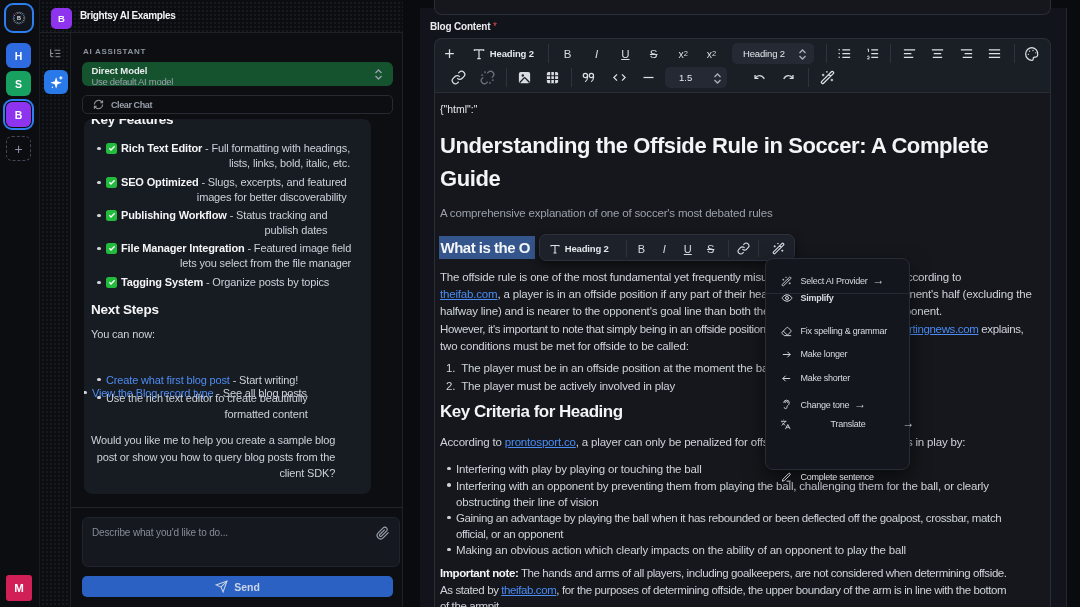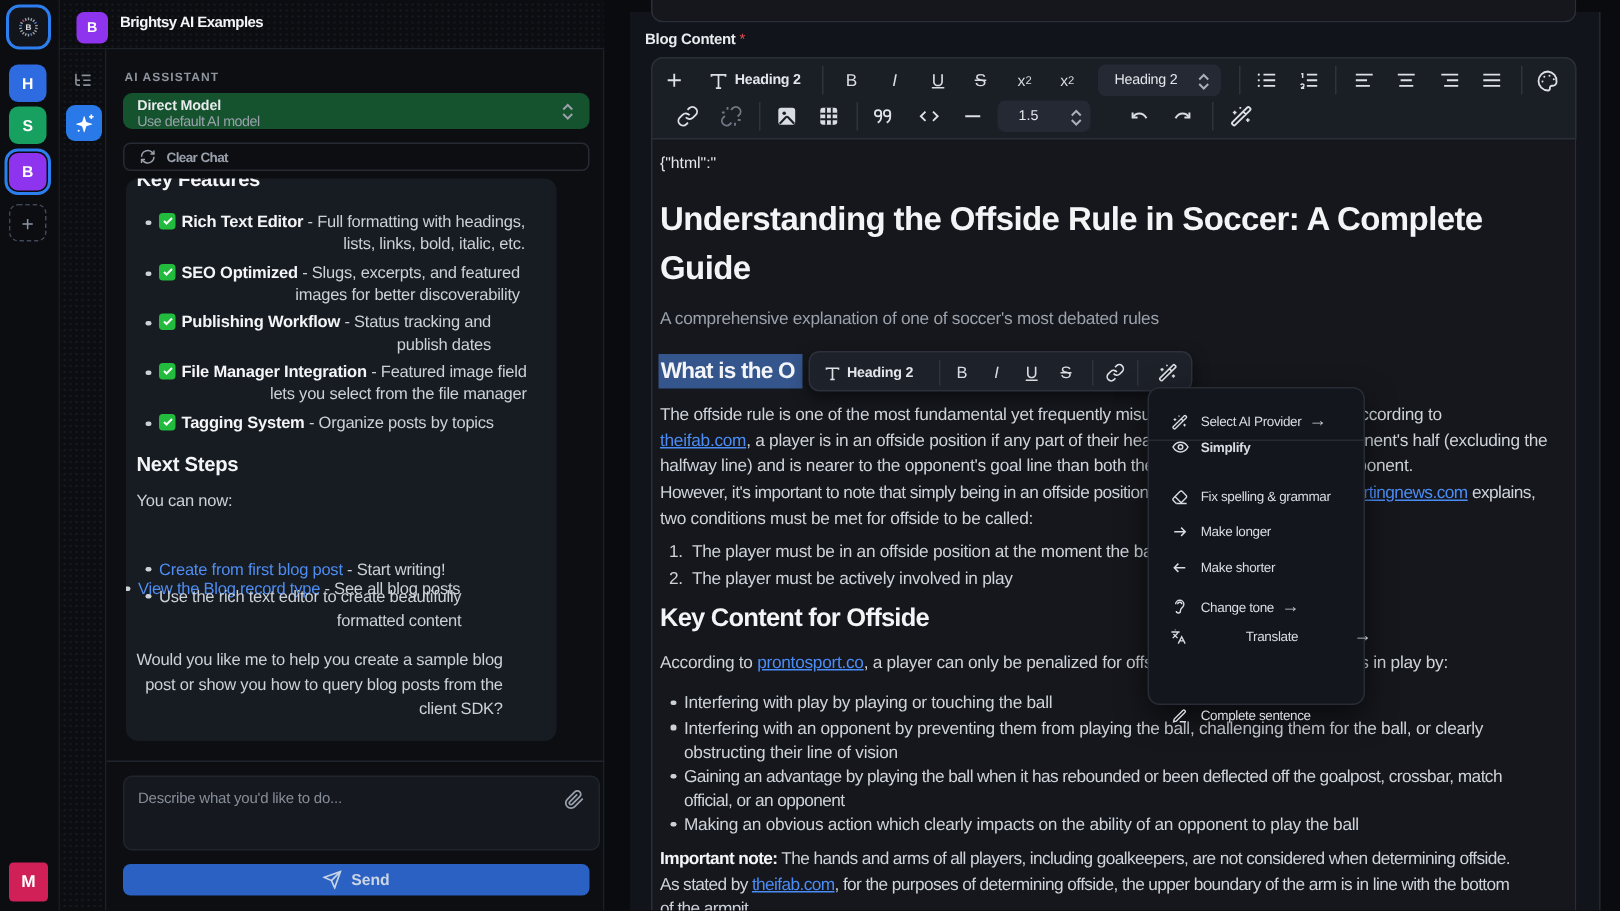--- a/index.html
+++ b/index.html
@@ -175,21 +175,21 @@
           </svg></span><b>Publishing Workflow</b> - Status tracking and<br>publish dates</div>
     <div class="abs" style="left:22px;top:122px;line-height:14.8px;"><span class="dot"></span><span class="chk"><svg width="8" height="8" viewBox="0 0 24 24" fill="none" stroke="#fff" stroke-width="4">
             <path d="M4 13l5 5L20 7"></path>
           </svg></span><b>File Manager Integration</b> - Featured image field<br>lets you select from the file manager</div>
     <div class="abs" style="left:22px;top:156px;line-height:14.8px;"><span class="dot"></span><span class="chk"><svg width="8" height="8" viewBox="0 0 24 24" fill="none" stroke="#fff" stroke-width="4">
             <path d="M4 13l5 5L20 7"></path>
           </svg></span><b>Tagging System</b> - Organize posts by topics</div>
     <div class="abs h" style="left:7px;top:183px;">Next Steps</div>
     <div class="abs" style="left:7px;top:209px;">You can now:</div>
     <div class="abs" style="left:8px;top:235px;line-height:16.2px;margin-top:31px;"><span class="dot"></span><a class="lnk">View the Blog record type</a> - See all blog posts</div>
-    <div class="abs" style="left:22px;top:253px;line-height:16.2px;"><span class="dot"></span><a class="lnk">Create from first blog post</a> - Start writing!</div>
+    <div class="abs" style="left:22px;top:253px;line-height:16.2px;"><span class="dot"></span><a class="lnk">Create what first blog post</a> - Start writing!</div>
     <div class="abs" style="left:22px;top:271px;line-height:16.2px;"><span class="dot"></span>Use the rich text editor to create beautifully<br>formatted content</div>
     <div class="abs" style="left:7px;top:313px;line-height:16.5px;">Would you like me to help you create a sample blog<br>post or show you how to query blog posts from the<br>client SDK?</div>
   </div>
 
   <div id="panelDivider"></div>
   <div id="inputBox">
     <div class="ph">Describe what you'd like to do...</div>
     <div id="clipIc" style="position:absolute;right:9px;top:8px;">
         <svg width="14" height="14" viewBox="0 0 24 24" fill="none" stroke="#9aa1ac" stroke-width="2">
           <path d="m21.44 11.05-9.19 9.19a6 6 0 0 1-8.49-8.49l8.57-8.57A4 4 0 1 1 18 8.84l-8.59 8.57a2 2 0 0 1-2.83-2.83l8.49-8.48"></path>
@@ -368,21 +368,21 @@
 
     <div class="cl" style="top:261.6px;line-height:17.4px;">The offside rule is one of the most fundamental yet frequently misunderstood rules in football. According to</div>
     <div class="cl" style="top:279px;line-height:17.4px;"><a class="lnk">theifab.com</a>, a player is in an offside position if any part of their head, body, or feet is in the opponent's half (excluding the</div>
     <div class="cl" style="top:296.4px;line-height:17.4px;">halfway line) and is nearer to the opponent's goal line than both the ball and the second-last opponent.</div>
     <div class="cl" style="top:313.9px;line-height:17.4px;letter-spacing:-0.36px;">However, it's important to note that simply being in an offside position is not an offence itself. As <a class="lnk">sportingnews.com</a> explains,</div>
     <div class="cl" style="top:331.3px;line-height:17.4px;">two conditions must be met for offside to be called:</div>
 
     <div class="cl" style="top:353px;left:26px;line-height:17px;">1.&nbsp;&nbsp;The player must be in an offside position at the moment the ball is played</div>
     <div class="cl" style="top:370.5px;left:26px;line-height:17px;">2.&nbsp;&nbsp;The player must be actively involved in play</div>
 
-    <div class="cl" style="top:395.9px;font-size:17px;line-height:18px;letter-spacing:-0.5px;font-weight:bold;color:#f2f4f6;">Key Content for Offside</div>
+    <div class="cl" style="top:395.9px;font-size:17px;line-height:18px;letter-spacing:-0.5px;font-weight:bold;color:#f2f4f6;">Key Criteria for Heading</div>
 
     <div class="cl" style="top:427.3px;line-height:17.4px;">According to <a class="lnk">prontosport.co</a>, a player can only be penalized for offside if they involve themselves in play by:</div>
 
     <div class="cl" style="top:454.4px;left:36px;line-height:16.3px;"><span class="dot"></span>Interfering with play by playing or touching the ball</div>
     <div class="cl" style="top:470.7px;left:36px;line-height:16.3px;"><span class="dot"></span>Interfering with an opponent by preventing them from playing the ball, challenging them for the ball, or clearly<br>obstructing their line of vision</div>
     <div class="cl" style="top:503.2px;left:36px;line-height:16.3px;letter-spacing:-0.38px;"><span class="dot"></span>Gaining an advantage by playing the ball when it has rebounded or been deflected off the goalpost, crossbar, match<br>official, or an opponent</div>
     <div class="cl" style="top:535.2px;left:36px;line-height:16.3px;text-align:center;"><span class="dot"></span>Making an obvious action which clearly impacts on the ability of an opponent to play the ball</div>
 
     <div class="cl" style="top:558.4px;line-height:16.3px;letter-spacing:-0.4px;"><b>Important note:</b> The hands and arms of all players, including goalkeepers, are not considered when determining offside.<br>As stated by <a class="lnk">theifab.com</a>, for the purposes of determining offside, the upper boundary of the arm is in line with the bottom<br>of the armpit</div>
 

